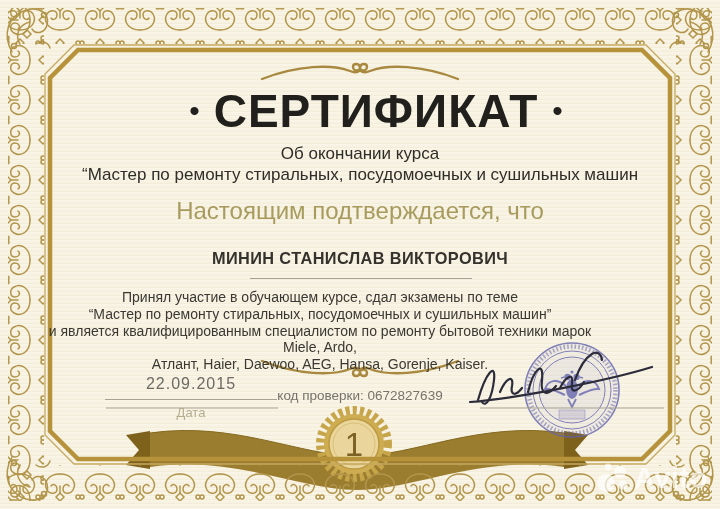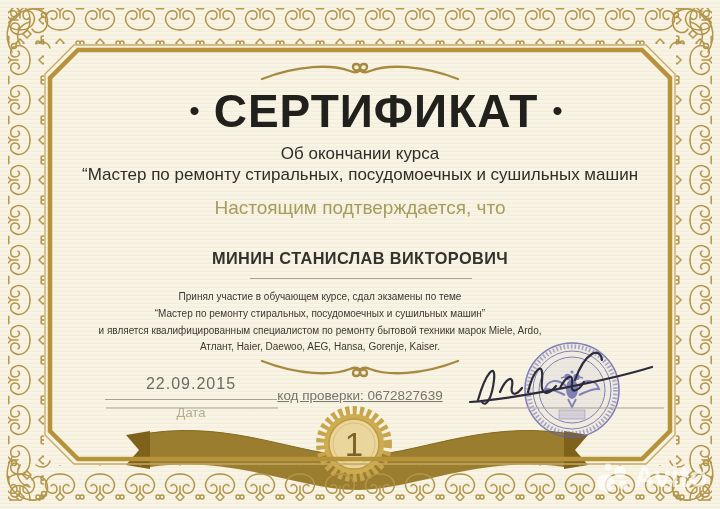--- a/index.html
+++ b/index.html
@@ -16,42 +16,42 @@
   }
   svg.layer{position:absolute;left:0;top:0;z-index:1;}
   .txt{position:absolute;z-index:2;text-align:center;}
 
   .title-row{left:16px;top:84px;width:720px;color:#21201c;}
   .title-main{font-size:46px;font-weight:700;letter-spacing:1px;}
   .title-dot{font-size:30px;vertical-align:6px;padding:0 14px;color:#21201c;}
 
   .course-intro{left:0;top:144px;width:720px;font-size:17px;color:#2e2d28;}
   .course-name{left:0;top:165px;width:720px;font-size:17px;color:#2e2d28;}
-  .confirmation{left:0;top:197px;width:720px;font-size:19px;color:#a79b5e;}
+  .confirmation{left:0;top:197px;width:720px;font-size:24px;color:#a79b5e;}
 
   .recipient{left:0;top:249px;width:720px;font-size:17px;font-weight:700;
     letter-spacing:.4px;color:#34322c;transform:scaleX(.96);}
   .name-rule{position:absolute;z-index:2;left:250px;top:278px;width:222px;
     border-top:1px solid #a5a49b;}
 
-  .body-block{left:30px;top:289px;width:580px;font-size:10px;
+  .body-block{left:30px;top:289px;width:580px;font-size:14px;
     line-height:16.8px;color:#3a3832;}
 
-  .verify-row{left:160px;top:388px;width:400px;font-size:13.5px;color:#75736a;text-decoration:underline;}
+  .verify-row{left:160px;top:388px;width:400px;font-size:13.5px;color:#75736a;}
 
   .date-block{left:105px;top:375px;width:172px;}
   .date-value{font-size:16px;letter-spacing:1px;color:#6c6b64;}
   .field-rule{border-top:1px solid #a9a193;margin-top:6px;}
   .field-label{font-size:13px;color:#b5ad8f;margin-top:5px;}
 
   .sign-block{left:478px;top:375px;width:188px;}
   .sign-space{height:24px;}
 
   .watermark{position:absolute;z-index:3;left:596px;top:461px;width:124px;
-    display:flex;opacity:.85;}
+    display:flex;align-items:center;opacity:.85;}
   .watermark-text{font-size:29px;font-weight:700;color:rgba(255,255,255,0.8);
     margin-left:4px;letter-spacing:.5px;}
 </style>
 </head>
 <body>
 
 <div id="paper-texture"></div>
 
 <svg class="layer" width="720" height="509" viewBox="0 0 720 509">
   <defs>

